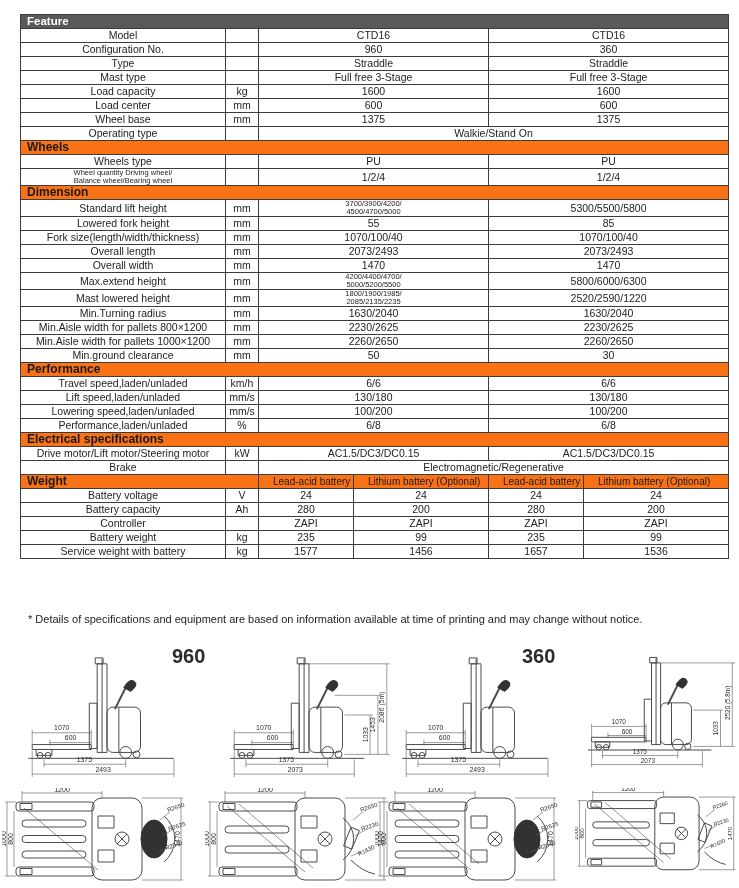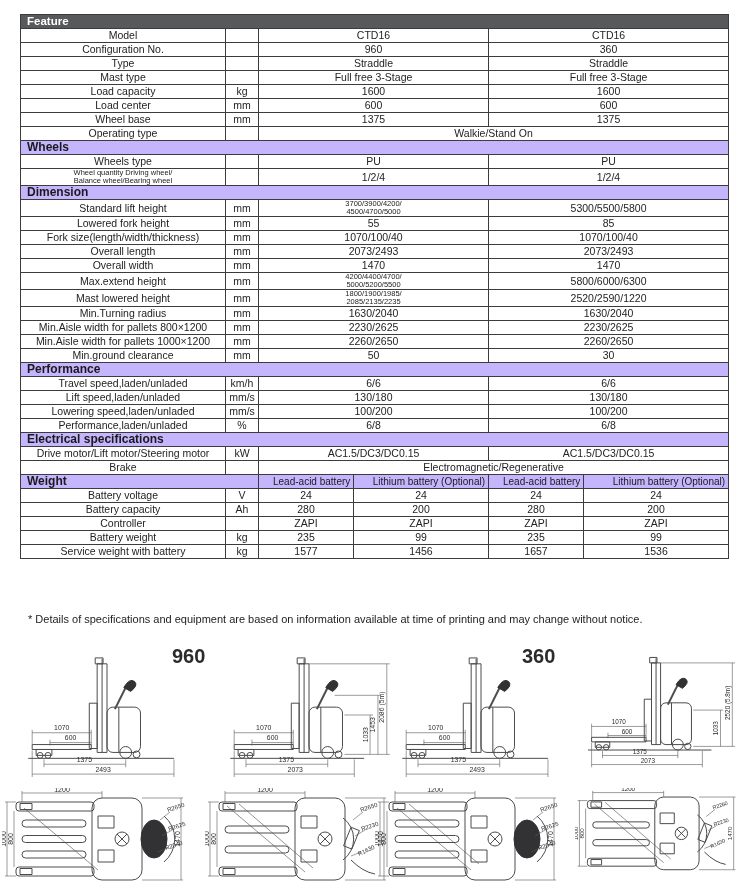--- a/index.html
+++ b/index.html
@@ -9,23 +9,23 @@
   
   #tablewrap { position:absolute; left:20px; top:14px; width:708px; }
   table.spec { width:708px; border-collapse:collapse; table-layout:fixed;border-radius:25px; }
   table.spec td { border:1px solid #3c3c3e; height:14px; line-height:13px;
                   font-size:10.5px; padding:0 3px; text-align:center; overflow:hidden;
                   white-space:nowrap; color:#232325; }
   td.lbl  { text-align:left; padding-left:5px;margin-left:15px; }
   td.unit { font-size:10px; }
   tr.bar-dark td  { background:#58595b; color:#ffffff; font-weight:bold; font-size:11.5px;
                     text-align:left; padding-left:6px; border-color:#3c3c3e; }
-  tr.bar-light td { background:#c4b5fd; color:#1a1a1c; font-weight:bold; font-size:12px;
+  tr.bar-light td { background:#f97316; color:#1a1a1c; font-weight:bold; font-size:12px;
                     text-align:left; padding-left:6px; }
-  tr.bar-light td.sub { font-weight:normal; font-size:10px; text-align:right; padding-left:14px; }
+  tr.bar-light td.sub { font-weight:normal; font-size:10px; text-align:left; padding-left:14px; }
   .two-line div { font-size:7.5px; line-height:8px; }
   td.small-lbl { padding-left:5px; text-align:left; }
   td.small-lbl div { font-size:7.5px; line-height:8px; }
 
   
   #footnote { position:absolute; left:28px; top:613px; width:715px;
               font-size:11px; color:#1d1d1f; }
 
   
   .group-label { position:absolute; font-size:20px; font-weight:600; color:#2b2b2d; }

